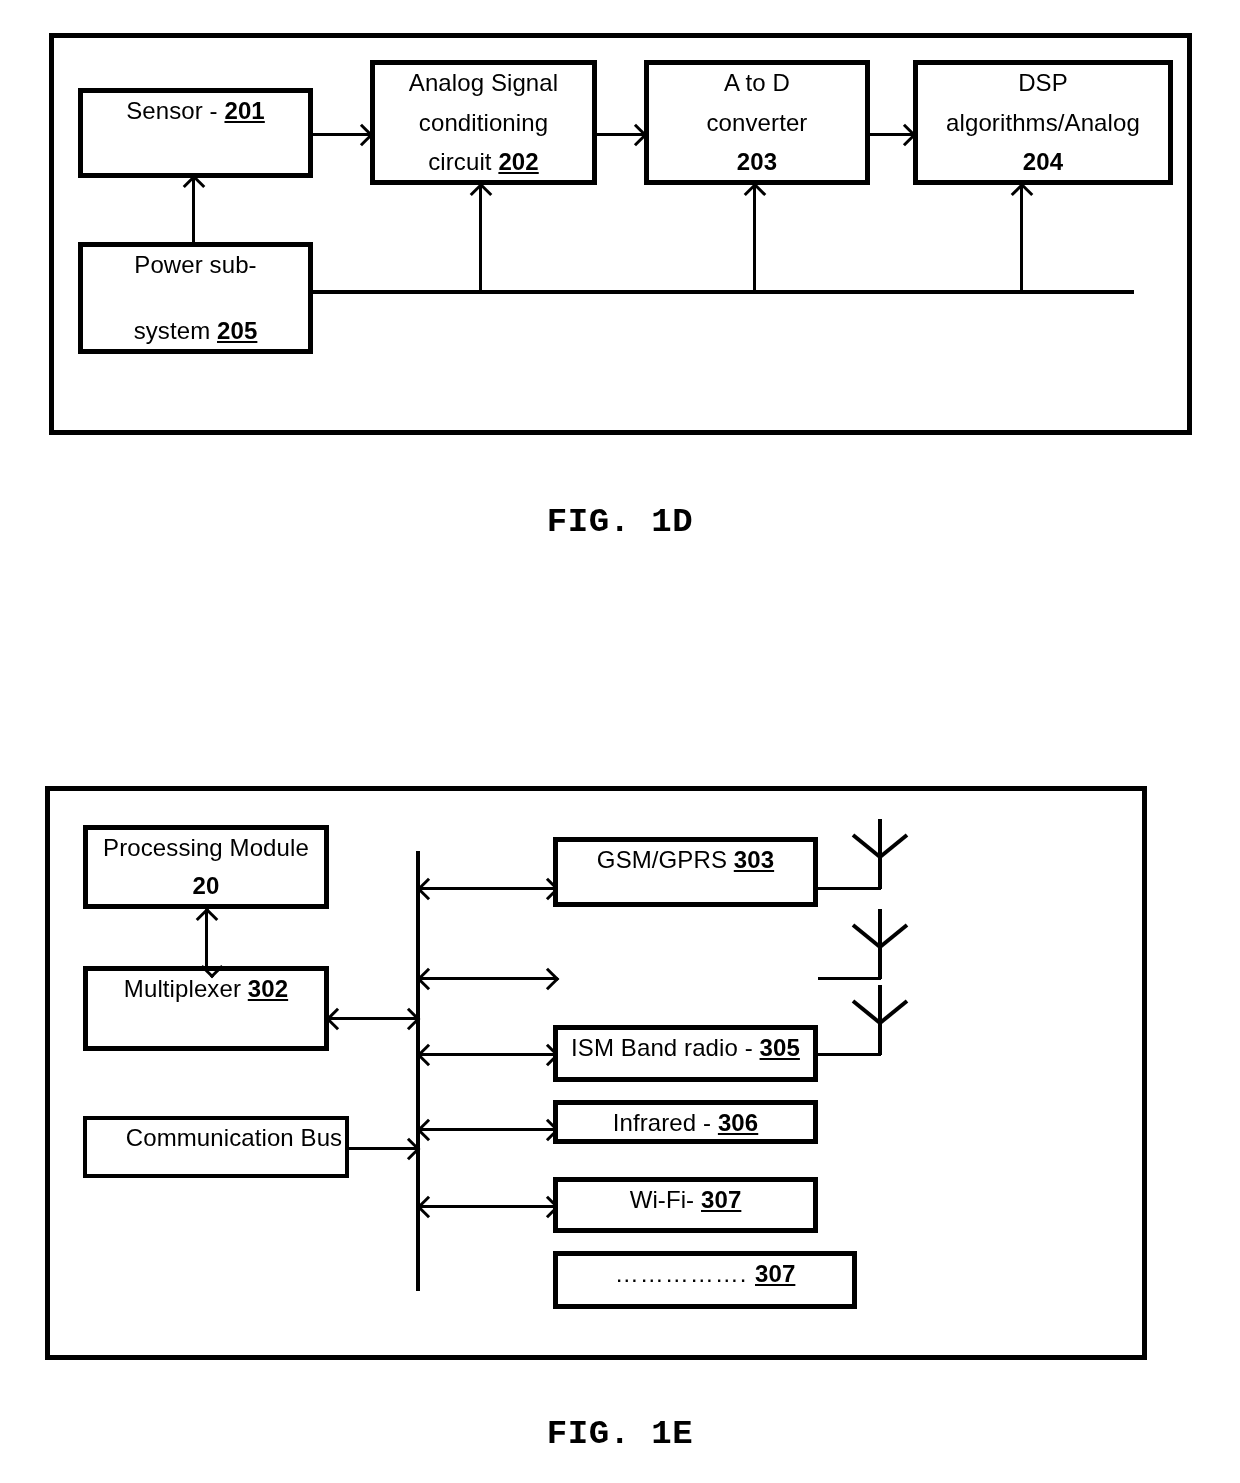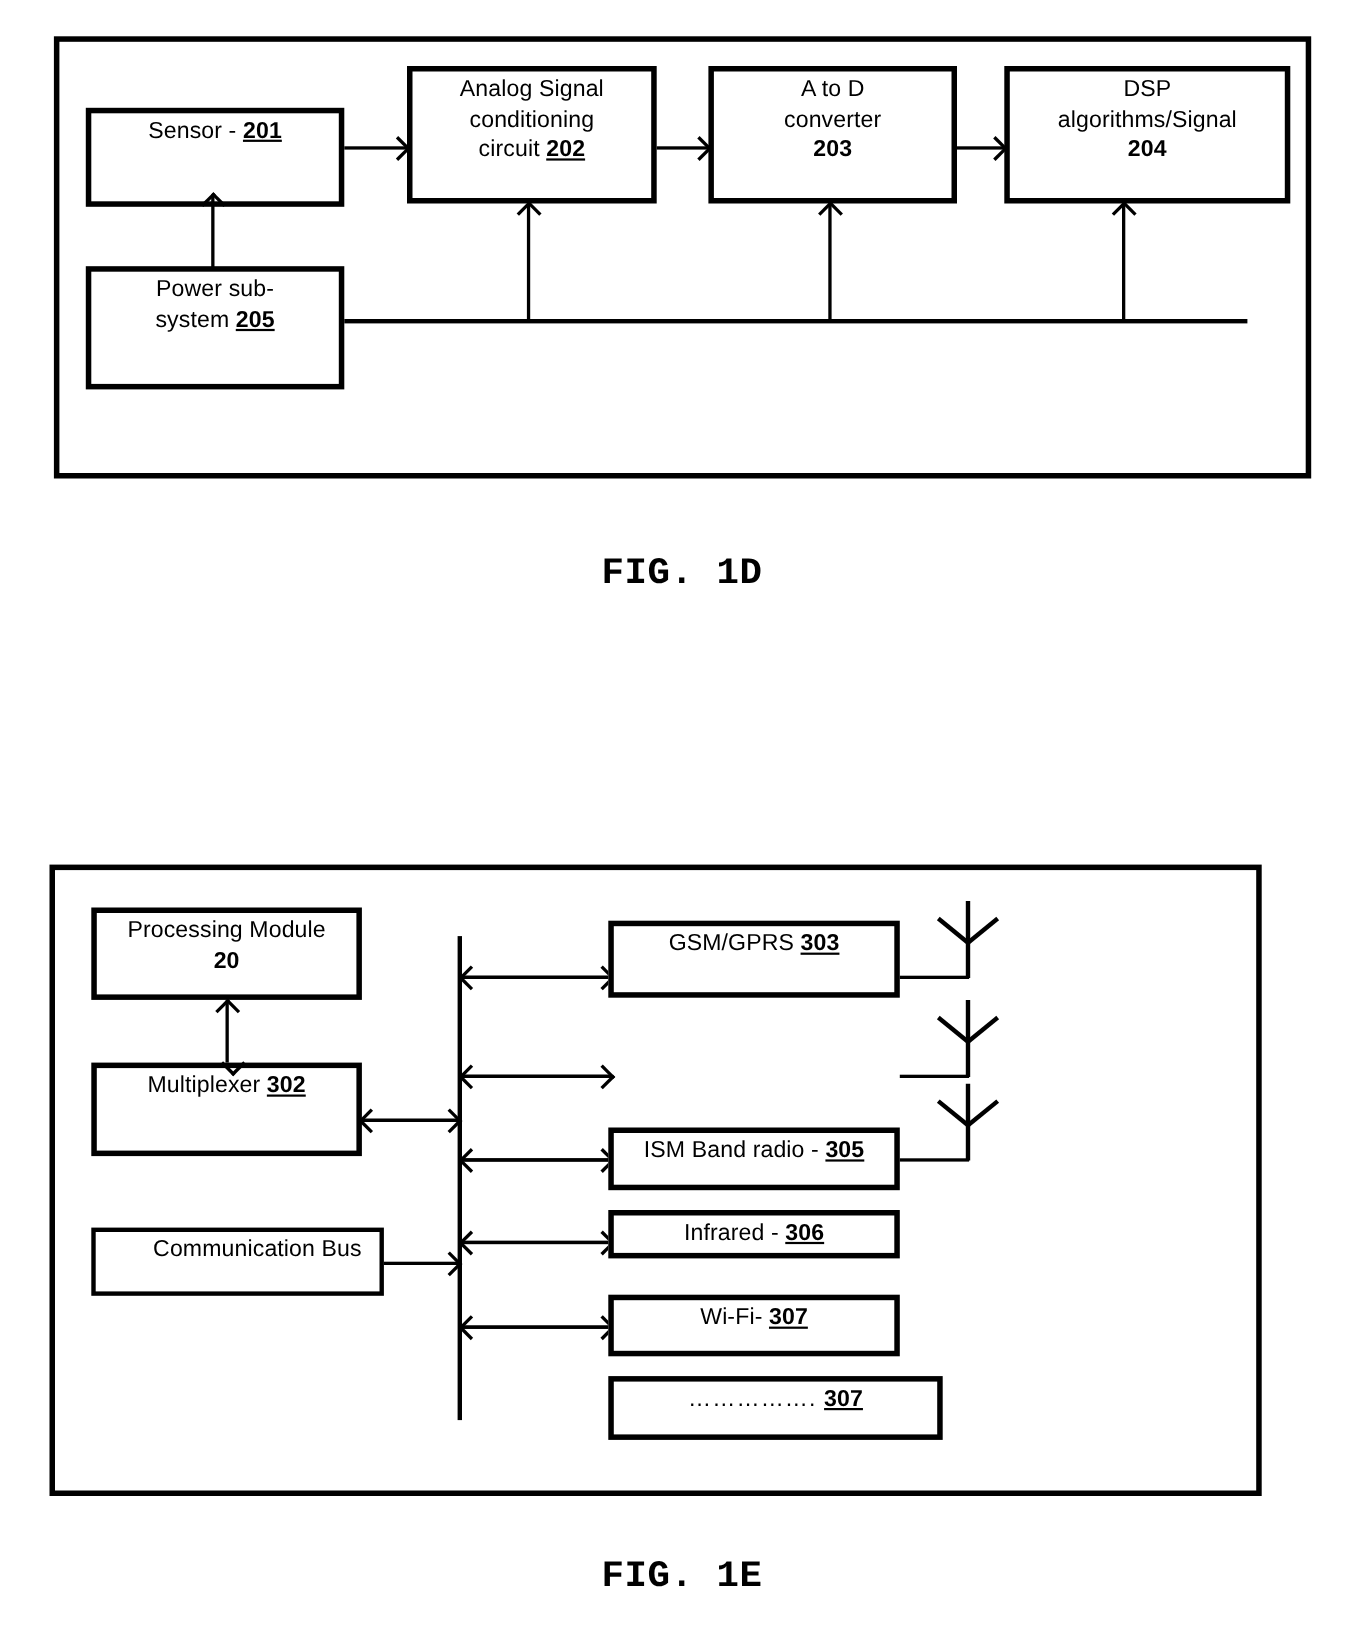--- a/index.html
+++ b/index.html
@@ -29,23 +29,23 @@
 
   
   .block {
     position: absolute;
     border: 5px solid #000;
     background: #fff;
     box-sizing: border-box;
     display: flex;
     flex-direction: column;
     align-items: center;
-    justify-content: flex-start;
+    justify-content: space-between;
     text-align: center;
-    font-size: 21px;
+    font-size: 24px;
     line-height: 1.32;
     letter-spacing: 0.1px;
     padding: 2px 4px;
   }
   .block.thin {
     border-width: 4px;
     padding-left: 40px;
   }
   .block .line {
     display: block;
@@ -127,39 +127,39 @@
     letter-spacing: 1px;
   }
 </style>
 </head>
 <body>
 
 <div id="page">
 
   <div class="figure-frame" style="left:49px; top:33px; width:1143px; height:402px;">
 
-    <div class="block" style="left:24px; top:50px; width:235px; height:90px;margin-top:10px;">
+    <div class="block" style="left:24px; top:50px; width:235px; height:90px;">
       <span class="line"><span>Sensor  - </span><span class="ref">201</span></span>
     </div>
 
     <div class="block" style="left:316px; top:22px; width:227px; height:125px;">
       <span class="line">Analog Signal</span>
       <span class="line">conditioning</span>
       <span class="line"><span>circuit </span><span class="ref">202</span></span>
     </div>
 
     <div class="block" style="left:590px; top:22px; width:226px; height:125px;">
       <span class="line">A to D</span>
       <span class="line">converter</span>
       <span class="line ref-plain">203</span>
     </div>
 
     <div class="block" style="left:859px; top:22px; width:260px; height:125px;">
       <span class="line">DSP</span>
-      <span class="line">algorithms/Signal</span>
+      <span class="line">algorithms/Analog</span>
       <span class="line ref-plain">204</span>
     </div>
 
     <div class="block" style="left:24px; top:204px; width:235px; height:112px;">
       <span class="line">Power sub-</span>
       <span class="line"><span>system </span><span class="ref">205</span></span>
     </div>
 
     <div class="hline arrow-right" style="left:259px; top:95px; width:57px;"></div>
     <div class="hline arrow-right" style="left:543px; top:95px; width:47px;"></div>

